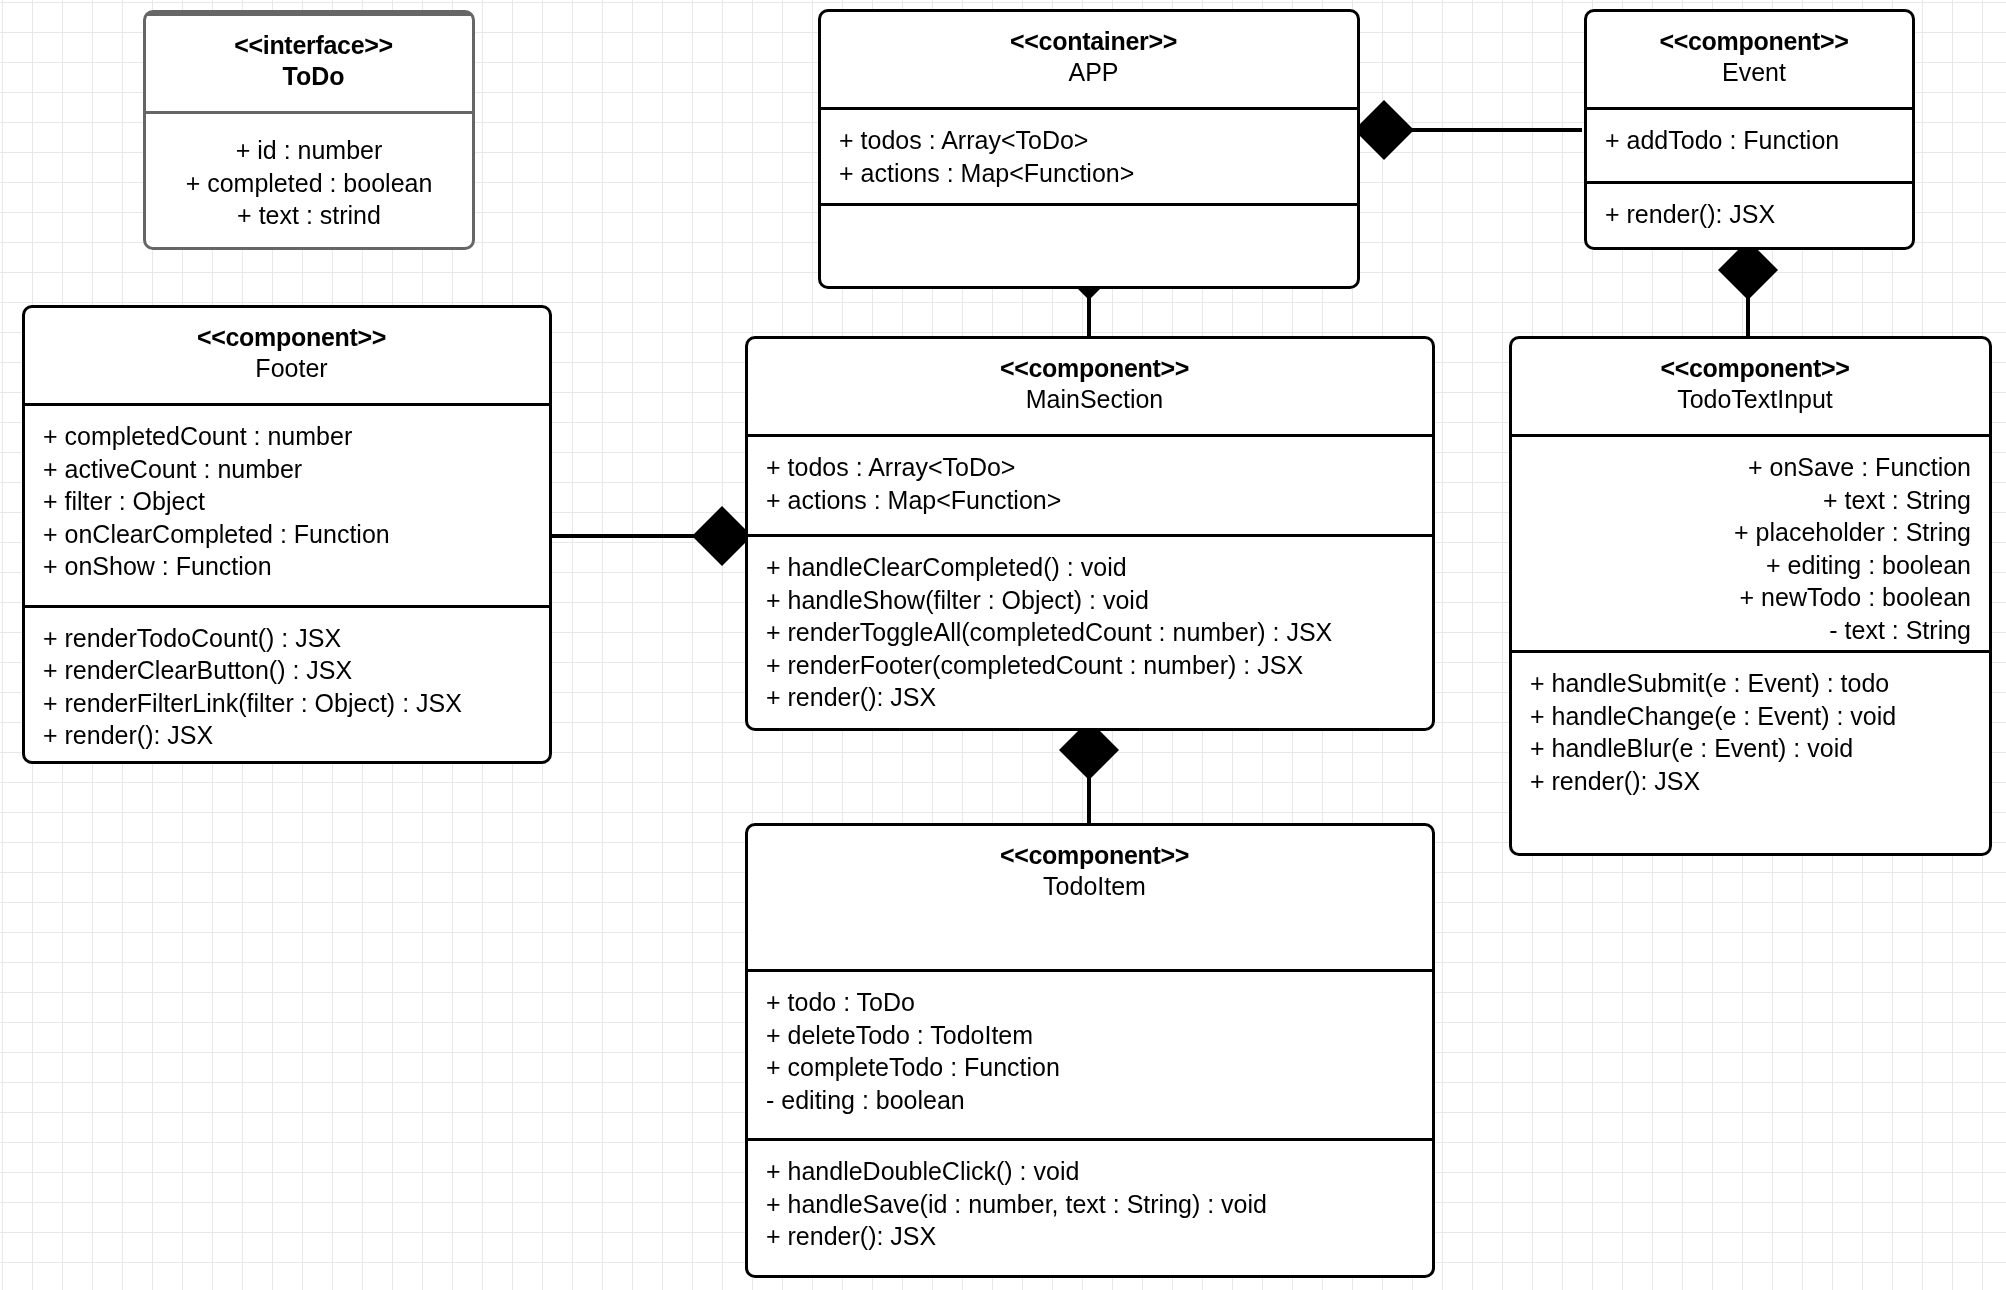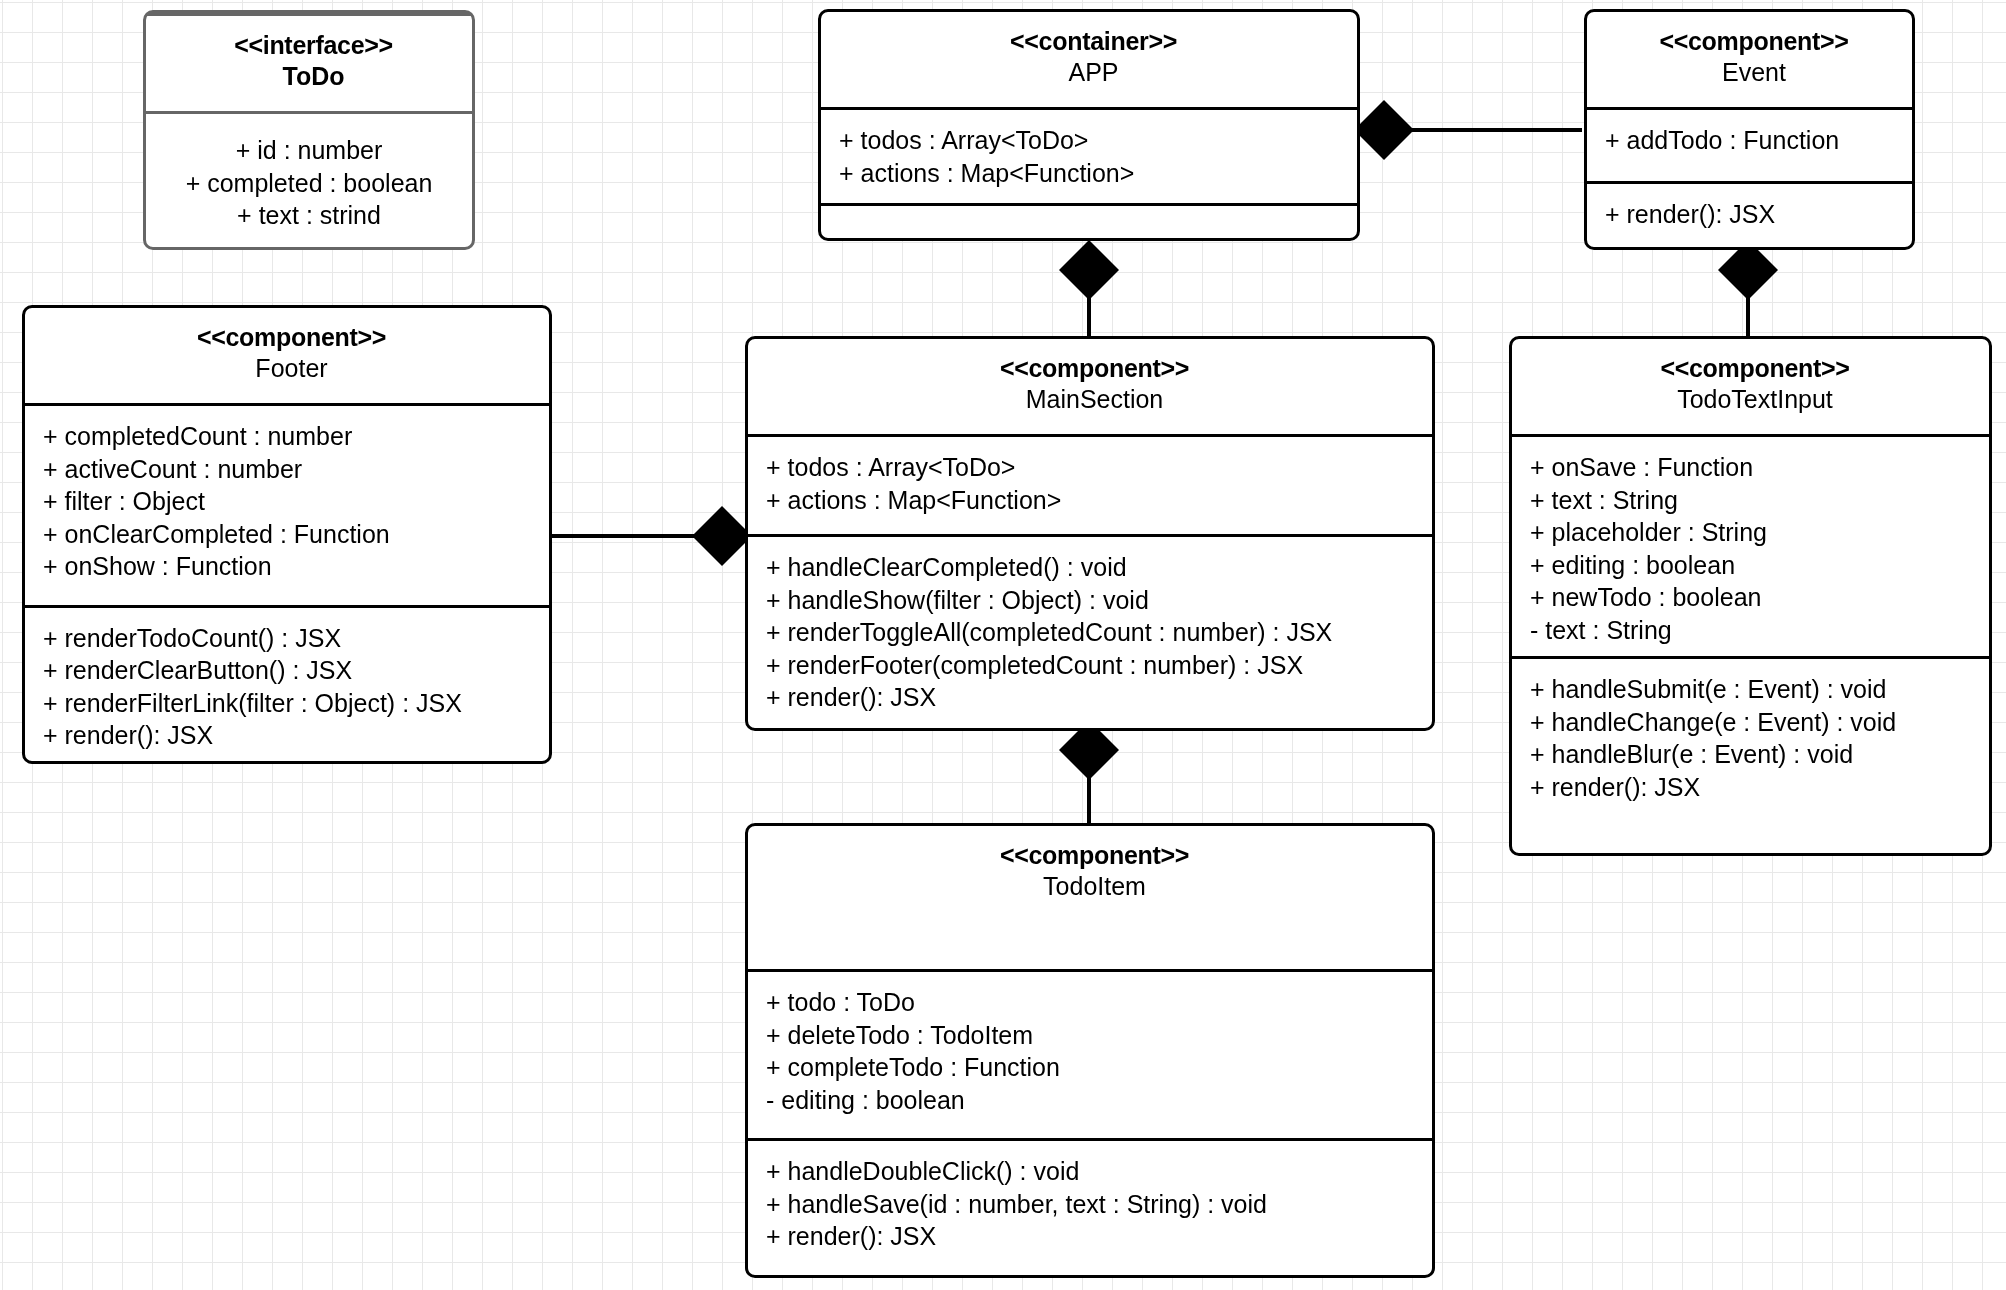--- a/index.html
+++ b/index.html
@@ -133,21 +133,21 @@
       <div class="stereotype">&lt;&lt;interface&gt;&gt;</div>
       <div class="clsname">ToDo</div>
     </div>
     <div class="compartment members centered pad-top-lg">
       <div class="member">+ id : number</div>
       <div class="member">+ completed : boolean</div>
       <div class="member">+ text : strind</div>
     </div>
   </div>
 
-  <div class="uml-box" style="left:818px; top:9px; width:542px; height:232px;">
+  <div class="uml-box" style="left:818px; top:9px; width:542px; height:280px;">
     <div class="compartment first hdr">
       <div class="stereotype">&lt;&lt;container&gt;&gt;</div>
       <div class="clsname">APP</div>
     </div>
     <div class="compartment members">
       <div class="member">+ todos : Array&lt;ToDo&gt;</div>
       <div class="member">+ actions : Map&lt;Function&gt;</div>
     </div>
     <div class="compartment members" style="flex:1 1 auto;"></div>
   </div>
@@ -201,30 +201,30 @@
       <div class="member">+ renderFooter(completedCount : number) : JSX</div>
       <div class="member">+ render(): JSX</div>
     </div>
   </div>
 
   <div class="uml-box" style="left:1509px; top:336px; width:483px; height:520px;">
     <div class="compartment first hdr">
       <div class="stereotype">&lt;&lt;component&gt;&gt;</div>
       <div class="clsname">TodoTextInput</div>
     </div>
-    <div class="compartment members" style="padding-bottom:10px;">
+    <div class="compartment members" style="padding-bottom:4px;text-align:right;">
       <div class="member">+ onSave : Function</div>
       <div class="member">+ text : String</div>
       <div class="member">+ placeholder : String</div>
       <div class="member">+ editing : boolean</div>
       <div class="member">+ newTodo : boolean</div>
       <div class="member">- text : String</div>
     </div>
     <div class="compartment members" style="flex:1 1 auto;">
-      <div class="member">+ handleSubmit(e : Event) : void</div>
+      <div class="member">+ handleSubmit(e : Event) : todo</div>
       <div class="member">+ handleChange(e : Event) : void</div>
       <div class="member">+ handleBlur(e : Event) : void</div>
       <div class="member">+ render(): JSX</div>
     </div>
   </div>
 
   <div class="uml-box" style="left:745px; top:823px; width:690px; height:455px;">
     <div class="compartment first hdr">
       <div class="stereotype">&lt;&lt;component&gt;&gt;</div>
       <div class="clsname">TodoItem</div>

